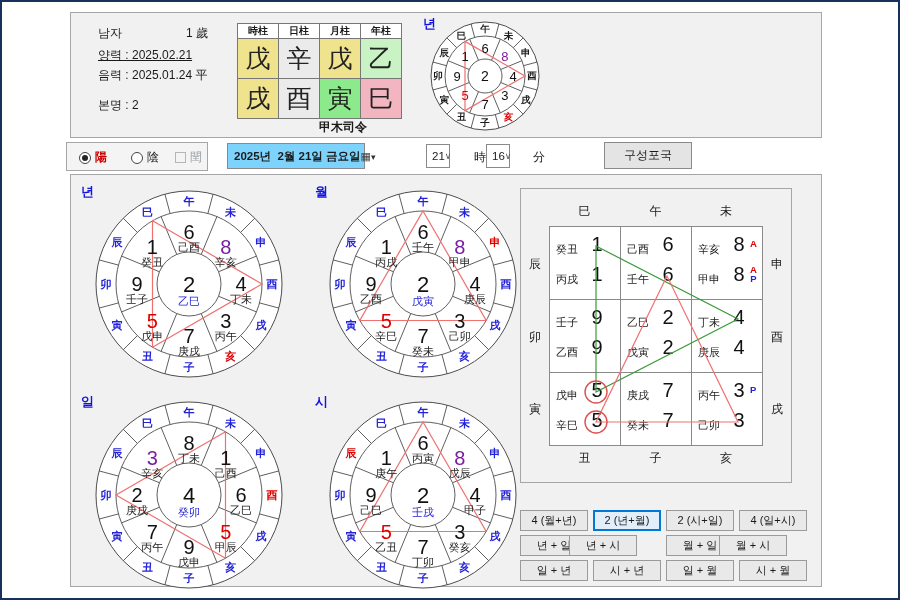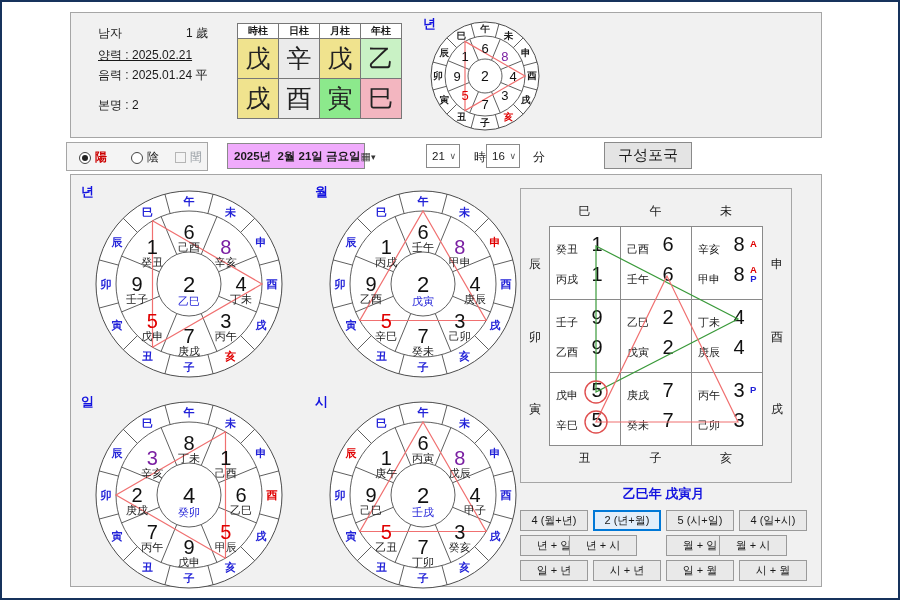--- a/index.html
+++ b/index.html
@@ -24,31 +24,31 @@
   .mini-label{position:absolute;left:352px;top:2px;font-size:13px;font-weight:bold;color:#1414e0;}
   .mini-svg{position:absolute;left:340px;top:7px;}
   .ctrl-box{position:absolute;left:64px;top:140px;width:142px;height:29px;border:1px solid #a6a6a6;box-sizing:border-box;background:#f4f4f4;}
   .opt{position:absolute;display:flex;align-items:center;gap:4px;font-size:12px;cursor:default;}
   .o-yang{left:12px;top:6px;}.o-yin{left:64px;top:6px;}.o-leap{left:108px;top:6px;}
   .radio{width:12px;height:12px;border-radius:50%;border:1px solid #444;background:#fff;box-sizing:border-box;position:relative;}
   .radio.checked:after{content:"";position:absolute;left:2px;top:2px;width:6px;height:6px;border-radius:50%;background:#222;}
   .checkbox{width:11px;height:11px;border:1px solid #b5b5b5;background:#f4f4f4;box-sizing:border-box;}
   .red-t{color:#cc0000;font-weight:bold;}
   .gray-t{color:#9aa0a6;}
-  .date-field{position:absolute;left:225px;top:141px;width:138px;height:26px;background:#f0abfc;border:1px solid #8a8a8a;box-sizing:border-box;font-size:11.5px;display:flex;align-items:center;}
+  .date-field{position:absolute;left:225px;top:141px;width:138px;height:26px;background:#7dd3fc;border:1px solid #8a8a8a;box-sizing:border-box;font-size:11.5px;display:flex;align-items:center;}
   .date-text{padding-left:6px;white-space:pre;font-weight:bold;}
   .date-icon{margin-left:auto;padding-right:4px;font-size:11px;color:#444;}
   .date-icon .dd{font-size:9px;color:#333;}
-  .combo{position:absolute;top:142px;width:34px;height:24px;background:#fff;border:1px solid #8a8a8a;box-sizing:border-box;font-size:11.5px;display:flex;align-items:center;}
+  .combo{position:absolute;top:142px;width:24px;height:24px;background:#fff;border:1px solid #8a8a8a;box-sizing:border-box;font-size:11.5px;display:flex;align-items:center;}
   .combo span.val{padding-left:5px;}
   .combo .arrow{margin-left:auto;padding-right:3px;font-size:9px;color:#555;}
   .c-hour{left:424px;}.c-min{left:484px;}
   .unit{position:absolute;top:147px;font-size:12px;}
   .u-hour{left:472px;}.u-min{left:531px;}
-  .submit-btn{position:absolute;left:602px;top:140px;width:88px;height:27px;background:#e4e4e4;border:1px solid #8a8a8a;font-size:15px;font-family:"Liberation Sans",sans-serif;color:#1a1a1a;}
+  .submit-btn{position:absolute;left:602px;top:140px;width:88px;height:27px;background:#e4e4e4;border:1px solid #8a8a8a;font-size:12px;font-family:"Liberation Sans",sans-serif;color:#1a1a1a;}
   .chart-label{position:absolute;font-size:13px;font-weight:bold;color:#1414e0;}
   .l-year{left:10px;top:8px;}.l-month{left:244px;top:8px;}
   .l-day{left:10px;top:218px;}.l-hour{left:244px;top:218px;}
   .chart-svg{position:absolute;}
   .s-year{left:23px;top:14px;}.s-month{left:257px;top:14px;}
   .s-day{left:23px;top:225px;}.s-hour{left:257px;top:225px;}
   .grid-box{position:absolute;left:449px;top:13px;width:272px;height:295px;border:1px solid #a6a6a6;box-sizing:border-box;}
   .gb-label{position:absolute;font-size:12px;color:#1a1a1a;width:16px;text-align:center;}
   .grid-table{position:absolute;left:28px;top:37px;width:212px;height:218px;background:#fff;border:1px solid #8a8a8a;box-sizing:content-box;}
   .gcell{position:absolute;box-sizing:border-box;}
@@ -80,20 +80,21 @@
         <div class="pt-h">年柱</div>
         <div class="pt-c" style="background: rgb(240, 227, 142);">戊</div>
         <div class="pt-c" style="background: rgb(235, 235, 235);">辛</div>
         <div class="pt-c" style="background: rgb(240, 227, 142);">戊</div>
         <div class="pt-c" style="background: rgb(201, 242, 197);">乙</div>
         <div class="pt-c" style="background: rgb(240, 227, 142);">戌</div>
         <div class="pt-c" style="background: rgb(235, 235, 235);">酉</div>
         <div class="pt-c" style="background: rgb(140, 233, 140);">寅</div>
         <div class="pt-c" style="background: rgb(243, 182, 192);">巳</div>
       </div>
+    <div class="pillar-note">甲木司令</div>
     <div class="mini-label">년</div>
     <svg id="chart-mini" class="mini-svg" width="148" height="112">
         <circle cx="74" cy="56" r="54" fill="#fff" stroke="#4d4d4d" stroke-width="1"></circle>
         <line x1="112.63703305156272" y1="45.64723819589917" x2="126.15999461960969" y2="42.02377156446388" stroke="#4d4d4d" stroke-width="0.9"></line>
         <line x1="102.2842712474619" y1="27.7157287525381" x2="112.18376618407356" y2="17.816233815926438" stroke="#4d4d4d" stroke-width="0.9"></line>
         <line x1="84.35276180410082" y1="17.36296694843727" x2="87.97622843553611" y2="3.840005380390309" stroke="#4d4d4d" stroke-width="0.9"></line>
         <line x1="63.64723819589916" y1="17.36296694843727" x2="60.02377156446387" y2="3.840005380390309" stroke="#4d4d4d" stroke-width="0.9"></line>
         <line x1="45.7157287525381" y1="27.715728752538098" x2="35.81623381592644" y2="17.81623381592643" stroke="#4d4d4d" stroke-width="0.9"></line>
         <line x1="35.362966948437276" y1="45.64723819589916" x2="21.840005380390316" y2="42.023771564463864" stroke="#4d4d4d" stroke-width="0.9"></line>
         <line x1="35.36296694843726" y1="66.35276180410081" x2="21.840005380390302" y2="69.9762284355361" stroke="#4d4d4d" stroke-width="0.9"></line>
@@ -514,25 +515,24 @@
         <div class="gb-label" style="left: 55.5px; top: 261px;">丑</div>
         <div class="gb-label" style="left: 126.5px; top: 261px;">子</div>
         <div class="gb-label" style="left: 197px; top: 261px;">亥</div>
         <div class="gb-label" style="left: 6px; top: 66.5px;">辰</div>
         <div class="gb-label" style="left: 6px; top: 139.5px;">卯</div>
         <div class="gb-label" style="left: 6px; top: 212px;">寅</div>
         <div class="gb-label" style="left: 248px; top: 66.5px;">申</div>
         <div class="gb-label" style="left: 248px; top: 139.5px;">酉</div>
         <div class="gb-label" style="left: 248px; top: 212px;">戌</div>
       </div>
-    <div class="grid-title">乙巳年 戊寅月</div>
     <div id="btn-grid">
         <button class="cmb-btn" style="left: 449px; top: 335px;">4 (월+년)</button>
         <button class="cmb-btn selected" style="left: 522px; top: 335px;">2 (년+월)</button>
-        <button class="cmb-btn" style="left: 595px; top: 335px;">5 (시+일)</button>
+        <button class="cmb-btn" style="left: 595px; top: 335px;">2 (시+일)</button>
         <button class="cmb-btn" style="left: 668px; top: 335px;">4 (일+시)</button>
         <button class="cmb-btn" style="left: 449px; top: 360px;">년 + 일</button>
         <button class="cmb-btn" style="left: 498px; top: 360px;">년 + 시</button>
         <button class="cmb-btn" style="left: 595px; top: 360px;">월 + 일</button>
         <button class="cmb-btn" style="left: 648px; top: 360px;">월 + 시</button>
         <button class="cmb-btn" style="left: 449px; top: 385px;">일 + 년</button>
         <button class="cmb-btn" style="left: 522px; top: 385px;">시 + 년</button>
         <button class="cmb-btn" style="left: 595px; top: 385px;">일 + 월</button>
         <button class="cmb-btn" style="left: 668px; top: 385px;">시 + 월</button>
       </div>

